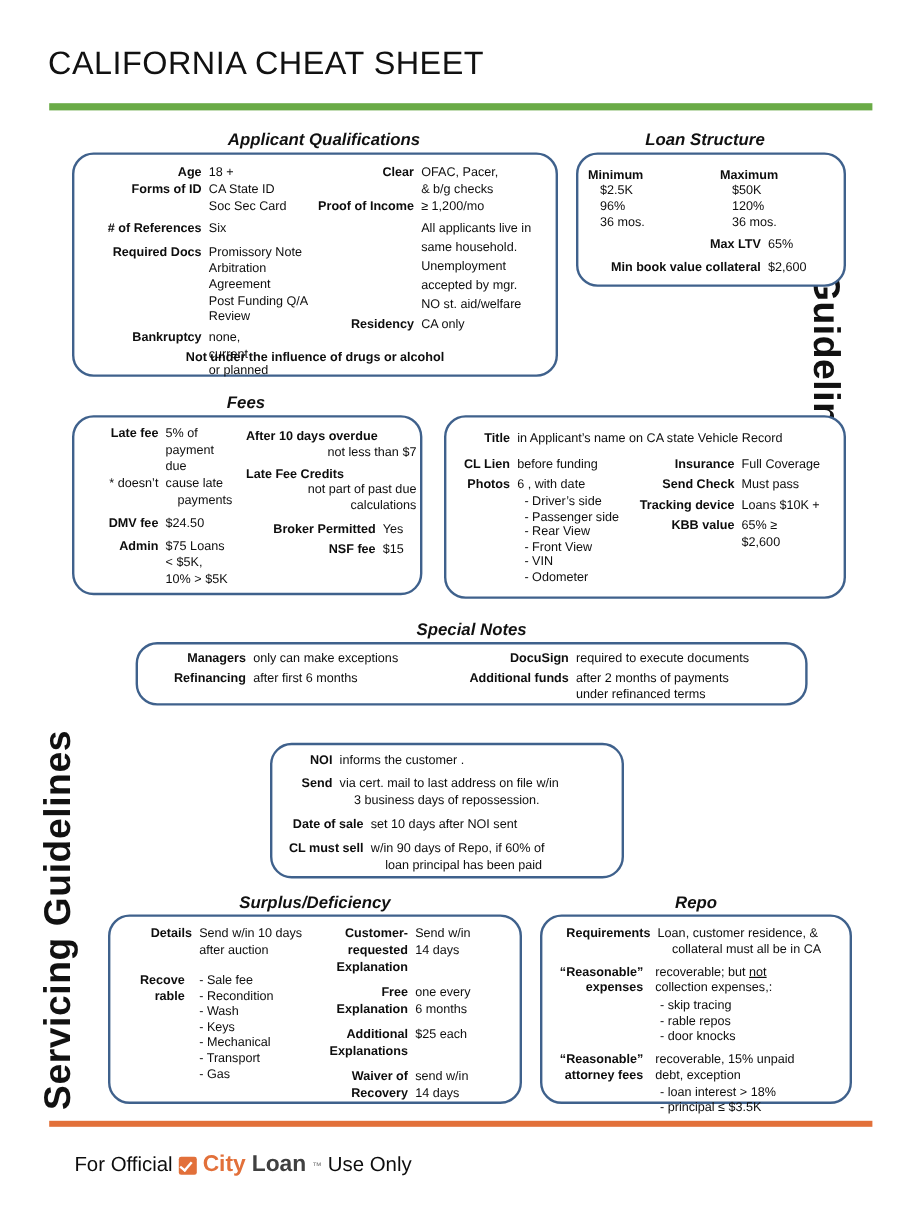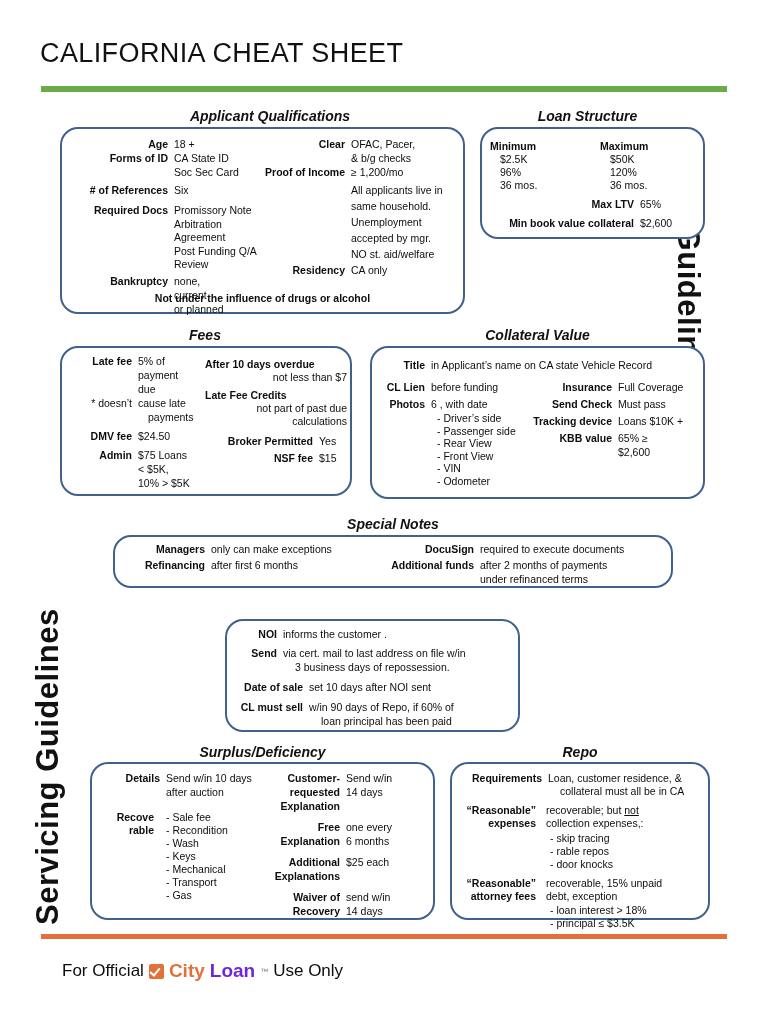--- a/index.html
+++ b/index.html
@@ -86,21 +86,21 @@
   }
   .logo-check{
     display:inline-block;width:15px;height:15px;background:#e2703a;
     border-radius:2px;position:relative;vertical-align:middle;
   }
   .logo-check::after{
     content:"";position:absolute;left:3.5px;top:2px;width:4px;height:8px;
     border:solid #fff;border-width:0 2px 2px 0;transform:rotate(40deg);
   }
   .logo-city{color:#e2703a;font-weight:700;font-size:19px;}
-  .logo-loan{color:#6d28d9;font-weight:700;font-size:19px;}
+  .logo-loan{color:#404040;font-weight:700;font-size:19px;}
   .logo-tm{font-size:8px;color:#777;vertical-align:super;}
 </style>
 </head>
 <body>
 
 <div class="page">
 
   <div class="doc-title">CALIFORNIA CHEAT SHEET</div>
   <div class="rule-green"></div>
 
@@ -272,21 +272,20 @@
     <div class="row" style="margin-top:7px;">
         <div class="lab" style="width:108px;">Broker Permitted</div>
         <div class="val">Yes</div>
       </div>
     <div class="row" style="margin-top:4px;">
         <div class="lab" style="width:108px;">NSF fee</div>
         <div class="val">$15</div>
       </div>
   </div>
 
-  <div class="sec-title" style="left:370px;top:327px;width:335px;">Collateral Value</div>
 
   <div class="box" style="left:370px;top:346px;width:335px;height:153px;"></div>
 
   <div class="row" style="position:absolute;left:380px;top:359px;width:315px;">
     <div class="lab" style="width:45px;">Title</div>
     <div class="val">in Applicant’s name on CA state Vehicle Record</div>
   </div>
 
   <div class="col" style="left:380px;top:381px;width:160px;">
     <div class="row">

